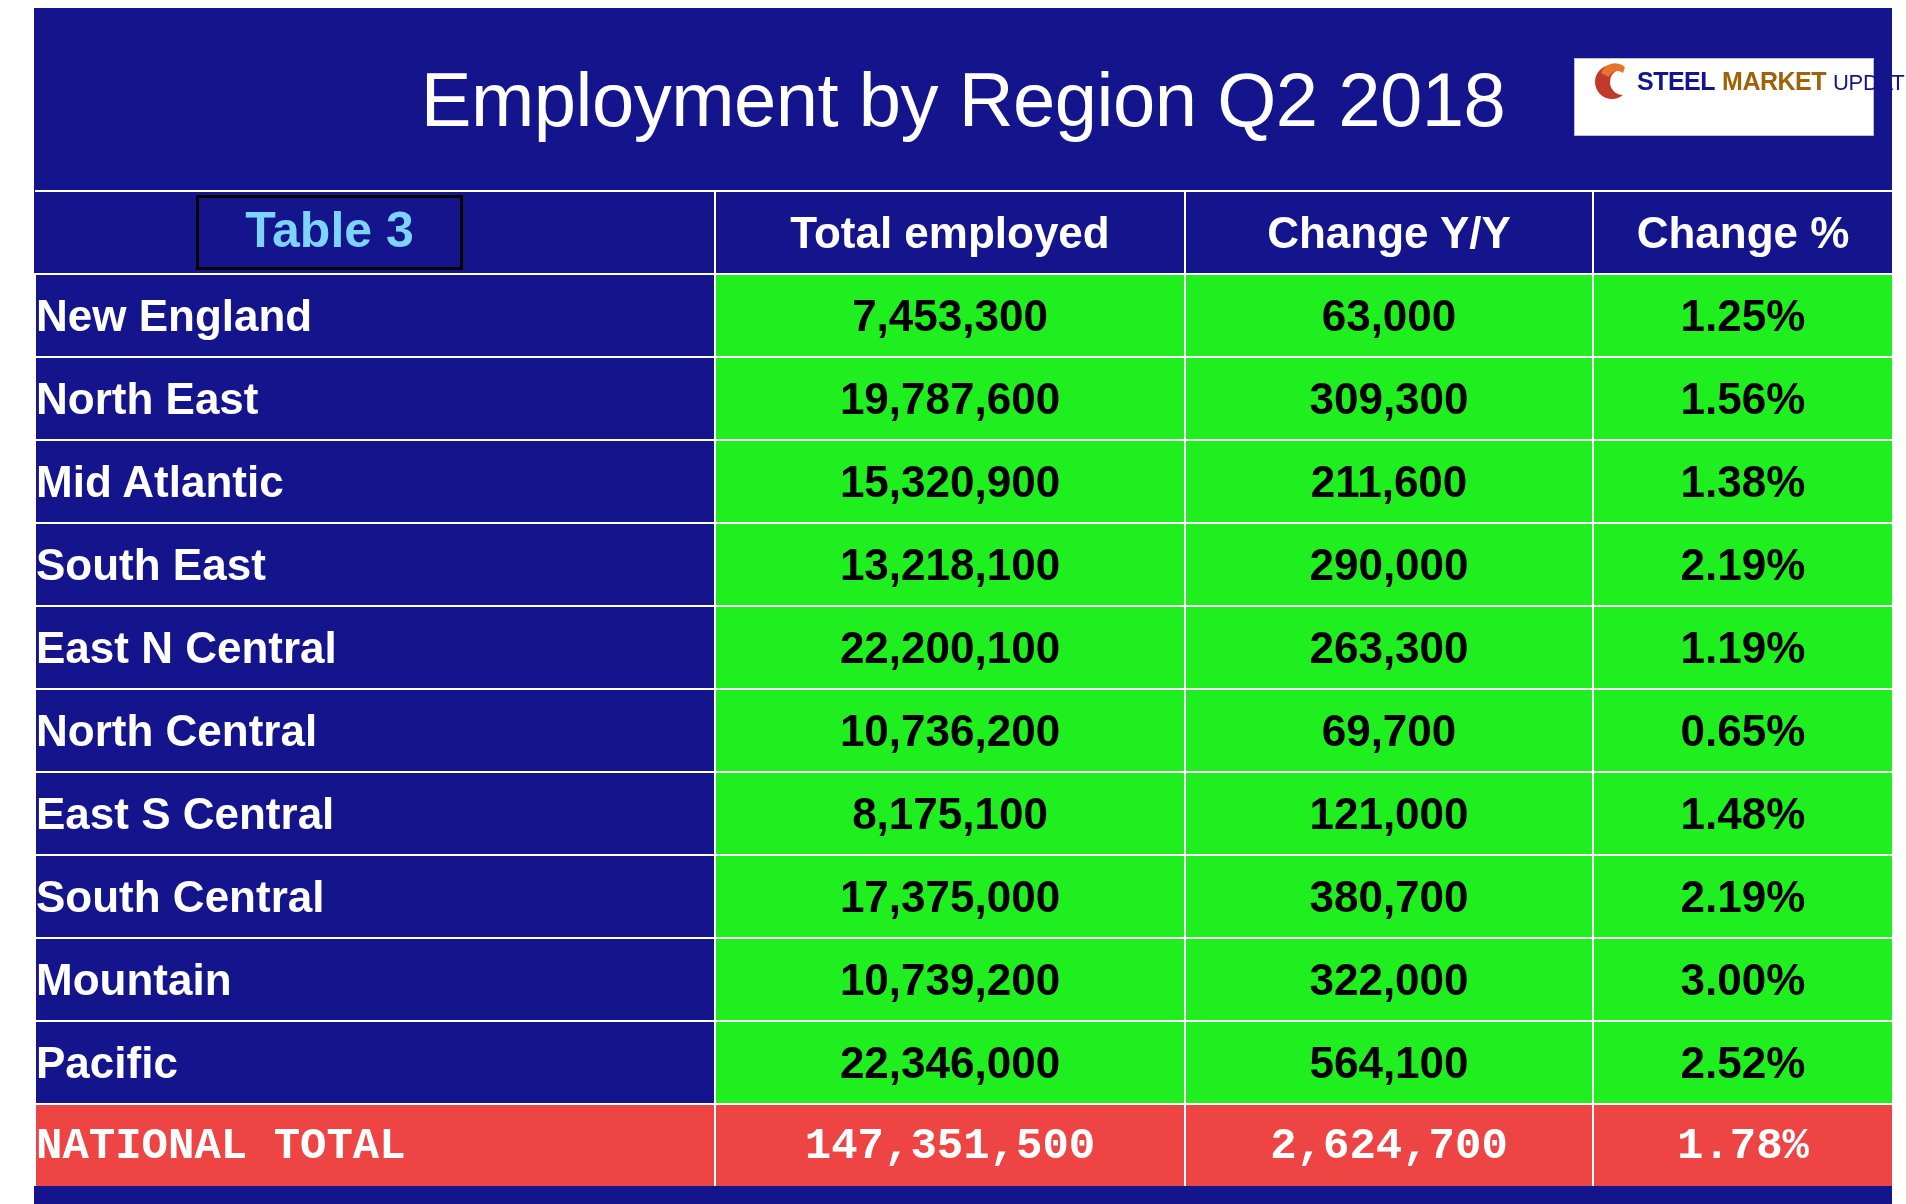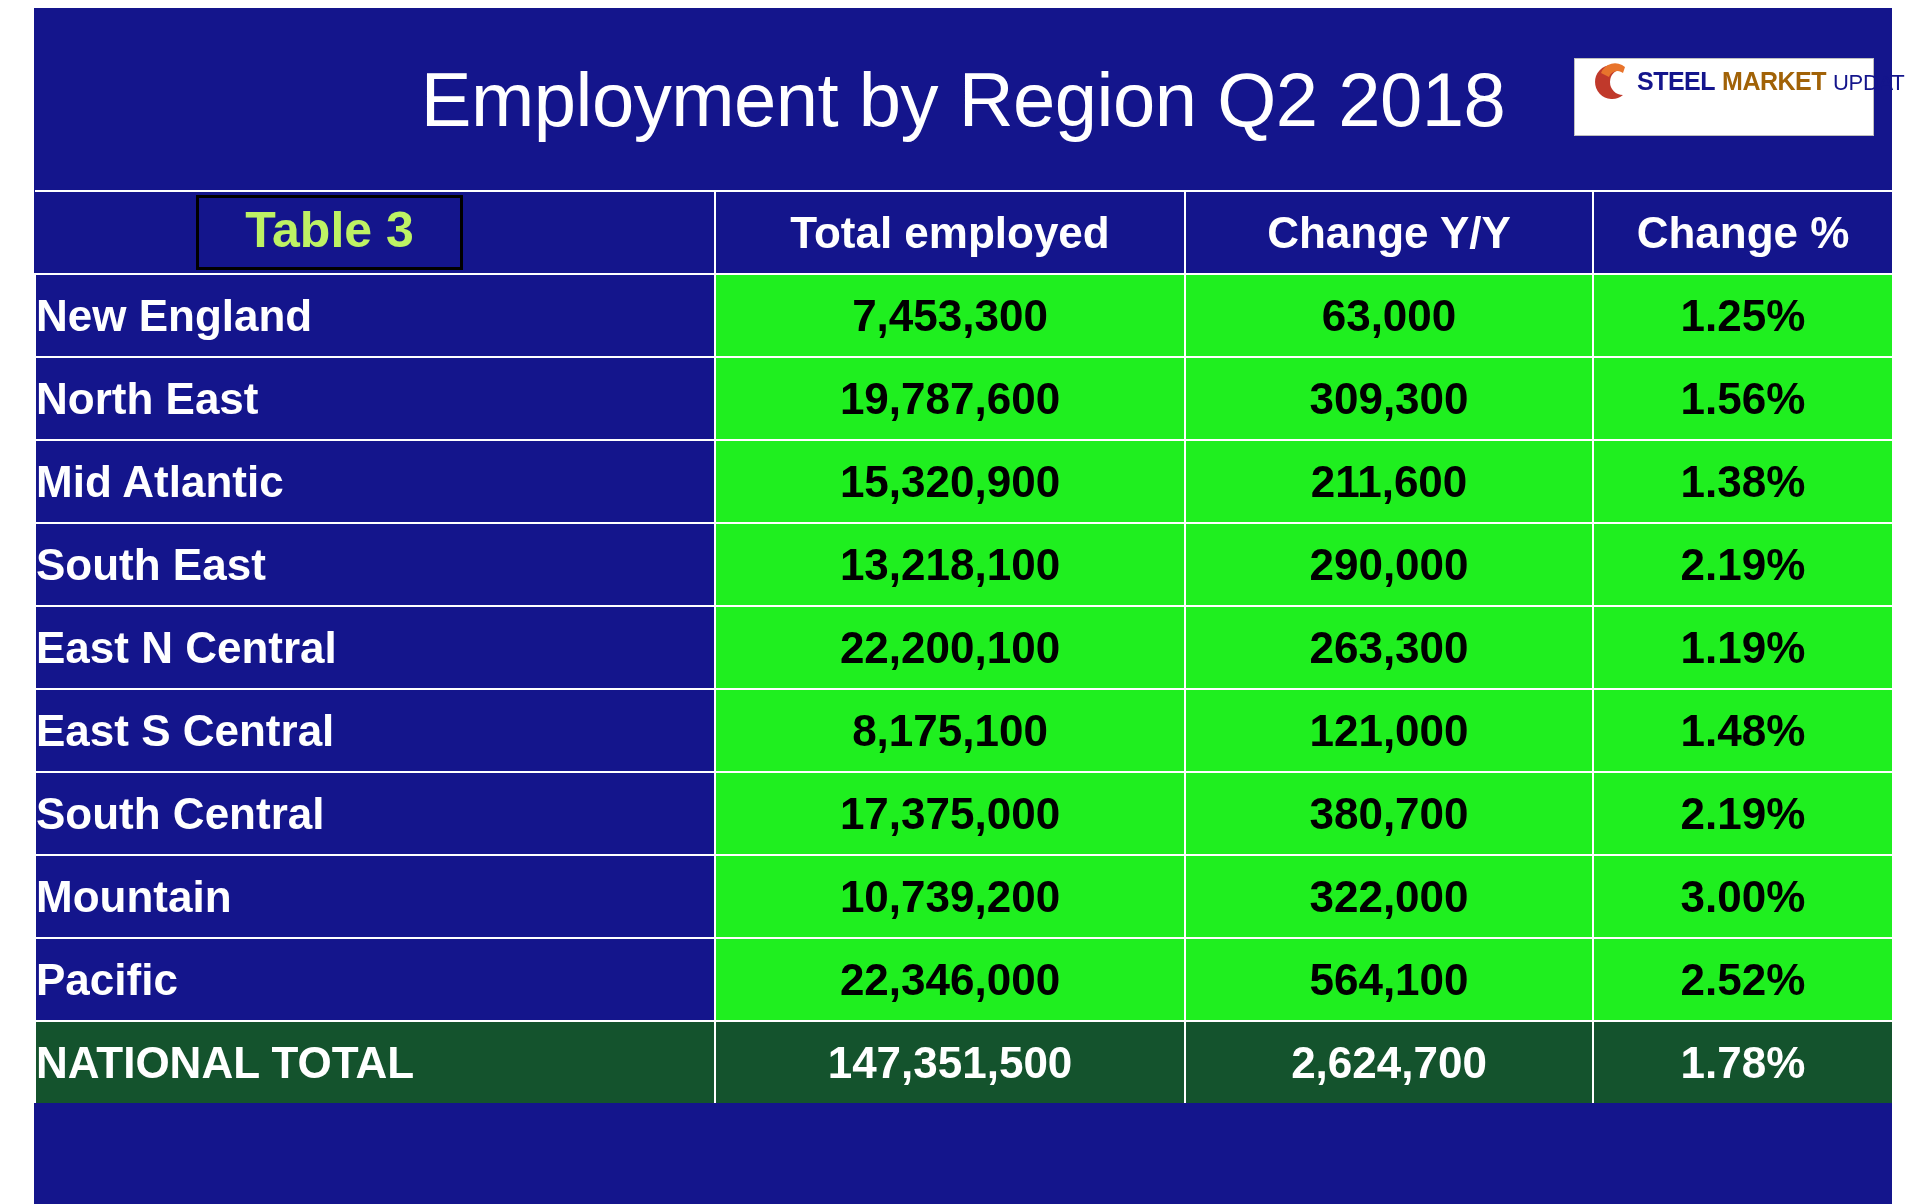--- a/index.html
+++ b/index.html
@@ -118,21 +118,21 @@
   }
   .head-row th.label-cell {
     position: relative;
     background: #14158c;
     border-left: none;
   }
   .table-badge {
     display: inline-block;
     background: #14158c;
     border: 3px solid #000000;
-    color: #bef264;
+    color: #7dd3fc;
     font-size: 50px;
     font-weight: bold;
     padding: 6px 46px 10px 46px;
     line-height: 1.05;
     margin-left: -90px;
   }
   td.region {
     background: #14158c;
     color: #ffffff;
     text-align: left;
@@ -142,22 +142,23 @@
     white-space: nowrap;
   }
   td.value {
     background: #1fef1f;
     color: #000000;
     text-align: center;
     font-size: 44px;
   }
   tr.total td.region,
   tr.total td.value {
-    background: #14532d;
-    color: #ffffff;
+    background: #ef4444;
+    color: #ffffff;
+    font-family: Liberation Mono, monospace;
   }
   tr.total td.value { border-bottom: none; }
   tr.total td.region { border-bottom: none; }
 </style>
 </head>
 <body>
 
 <div class="slide">
   <div class="panel">
 
@@ -221,20 +222,26 @@
           <td class="value">290,000</td>
           <td class="value">2.19%</td>
         </tr>
         <tr>
           <td class="region">East N Central</td>
           <td class="value">22,200,100</td>
           <td class="value">263,300</td>
           <td class="value">1.19%</td>
         </tr>
         <tr>
+          <td class="region">North Central</td>
+          <td class="value">10,736,200</td>
+          <td class="value">69,700</td>
+          <td class="value">0.65%</td>
+        </tr>
+        <tr>
           <td class="region">East S Central</td>
           <td class="value">8,175,100</td>
           <td class="value">121,000</td>
           <td class="value">1.48%</td>
         </tr>
         <tr>
           <td class="region">South Central</td>
           <td class="value">17,375,000</td>
           <td class="value">380,700</td>
           <td class="value">2.19%</td>

